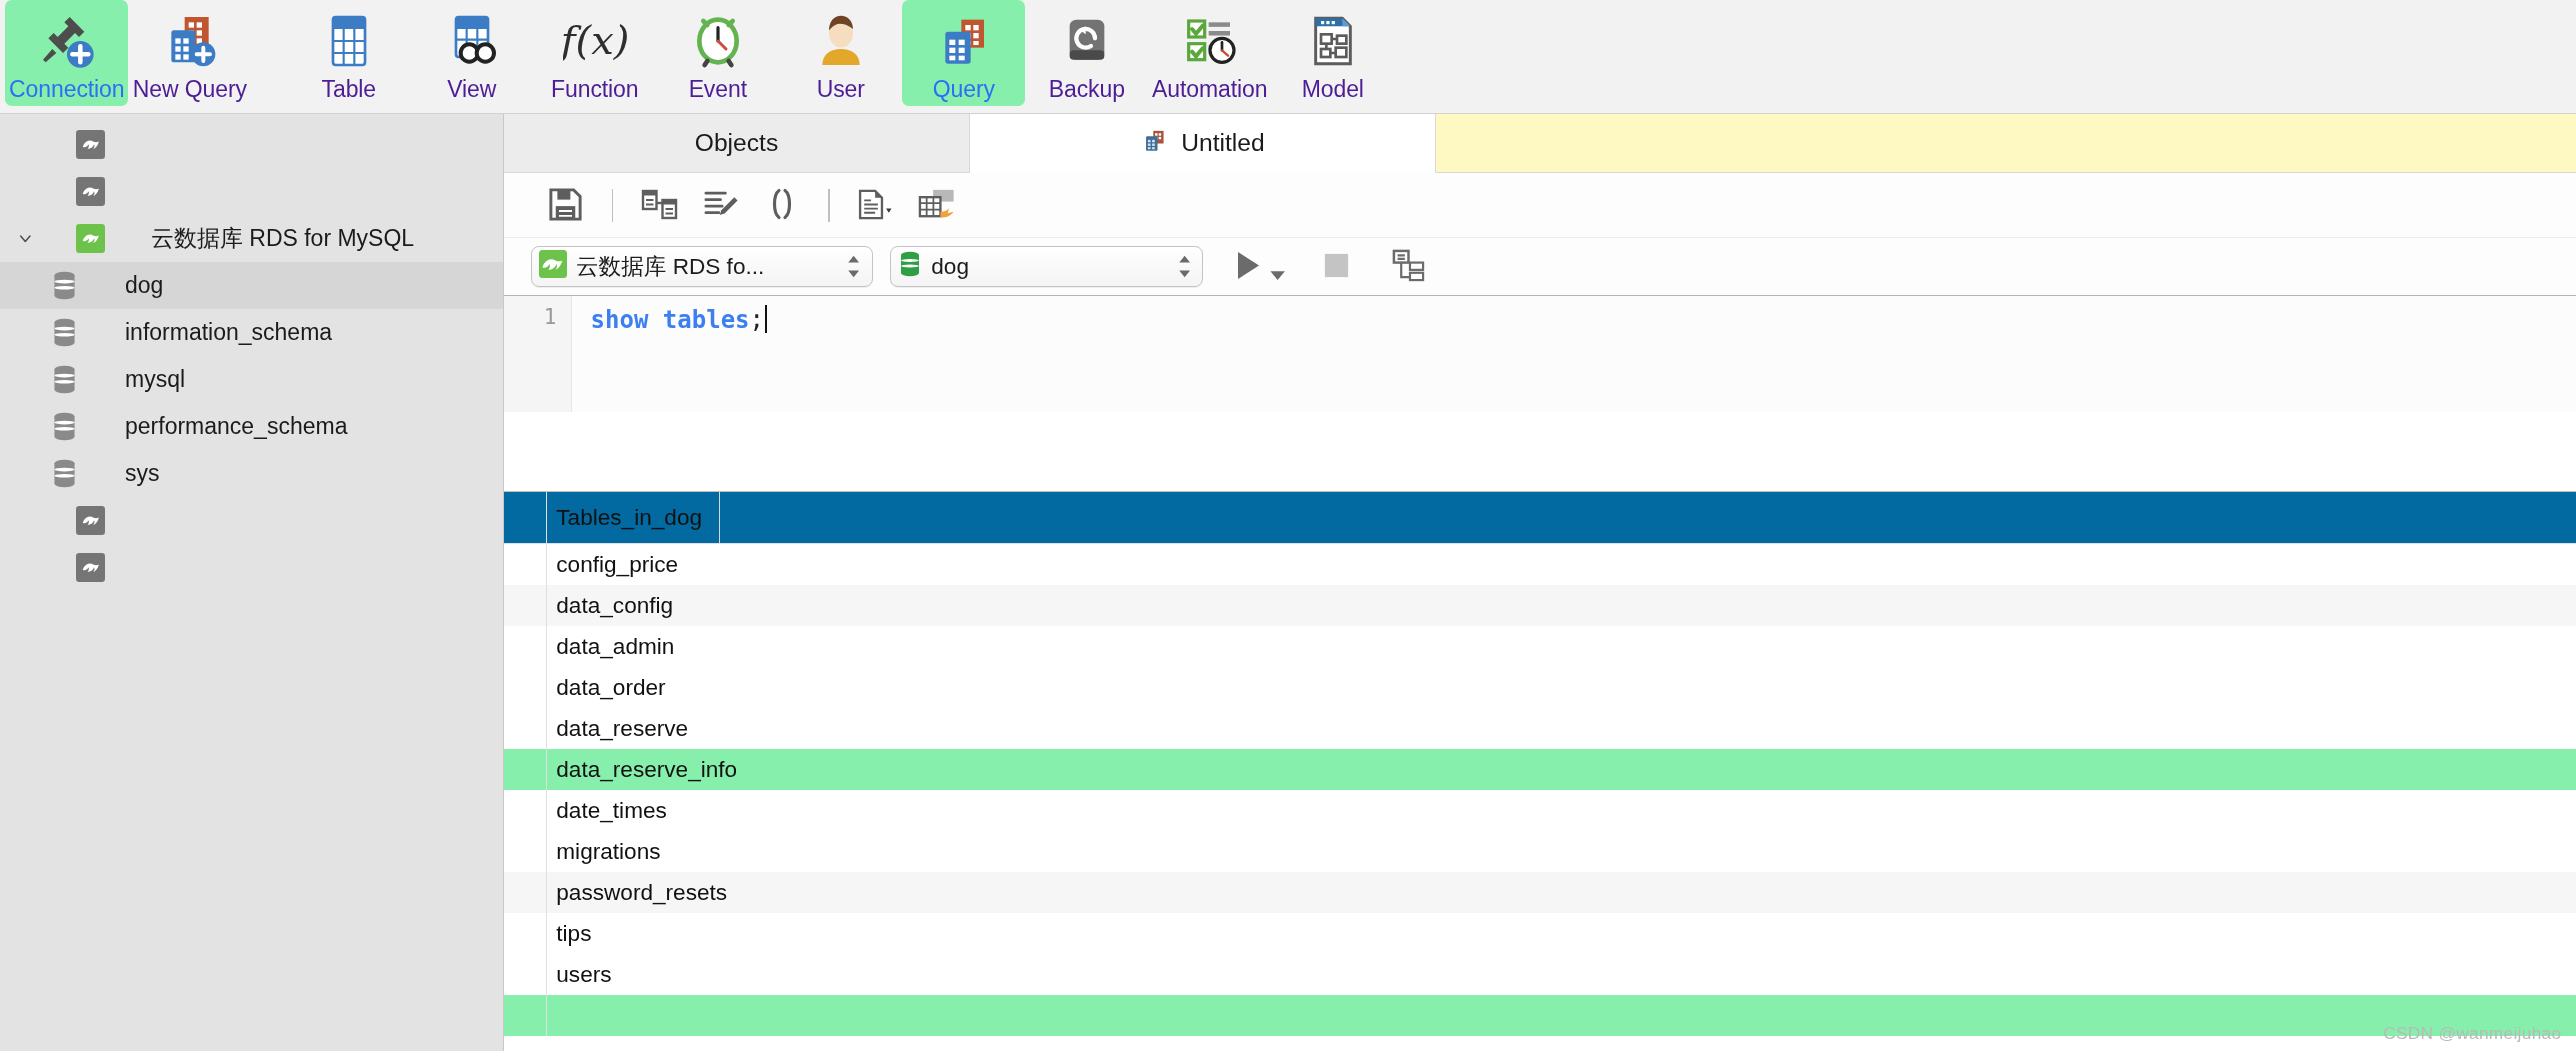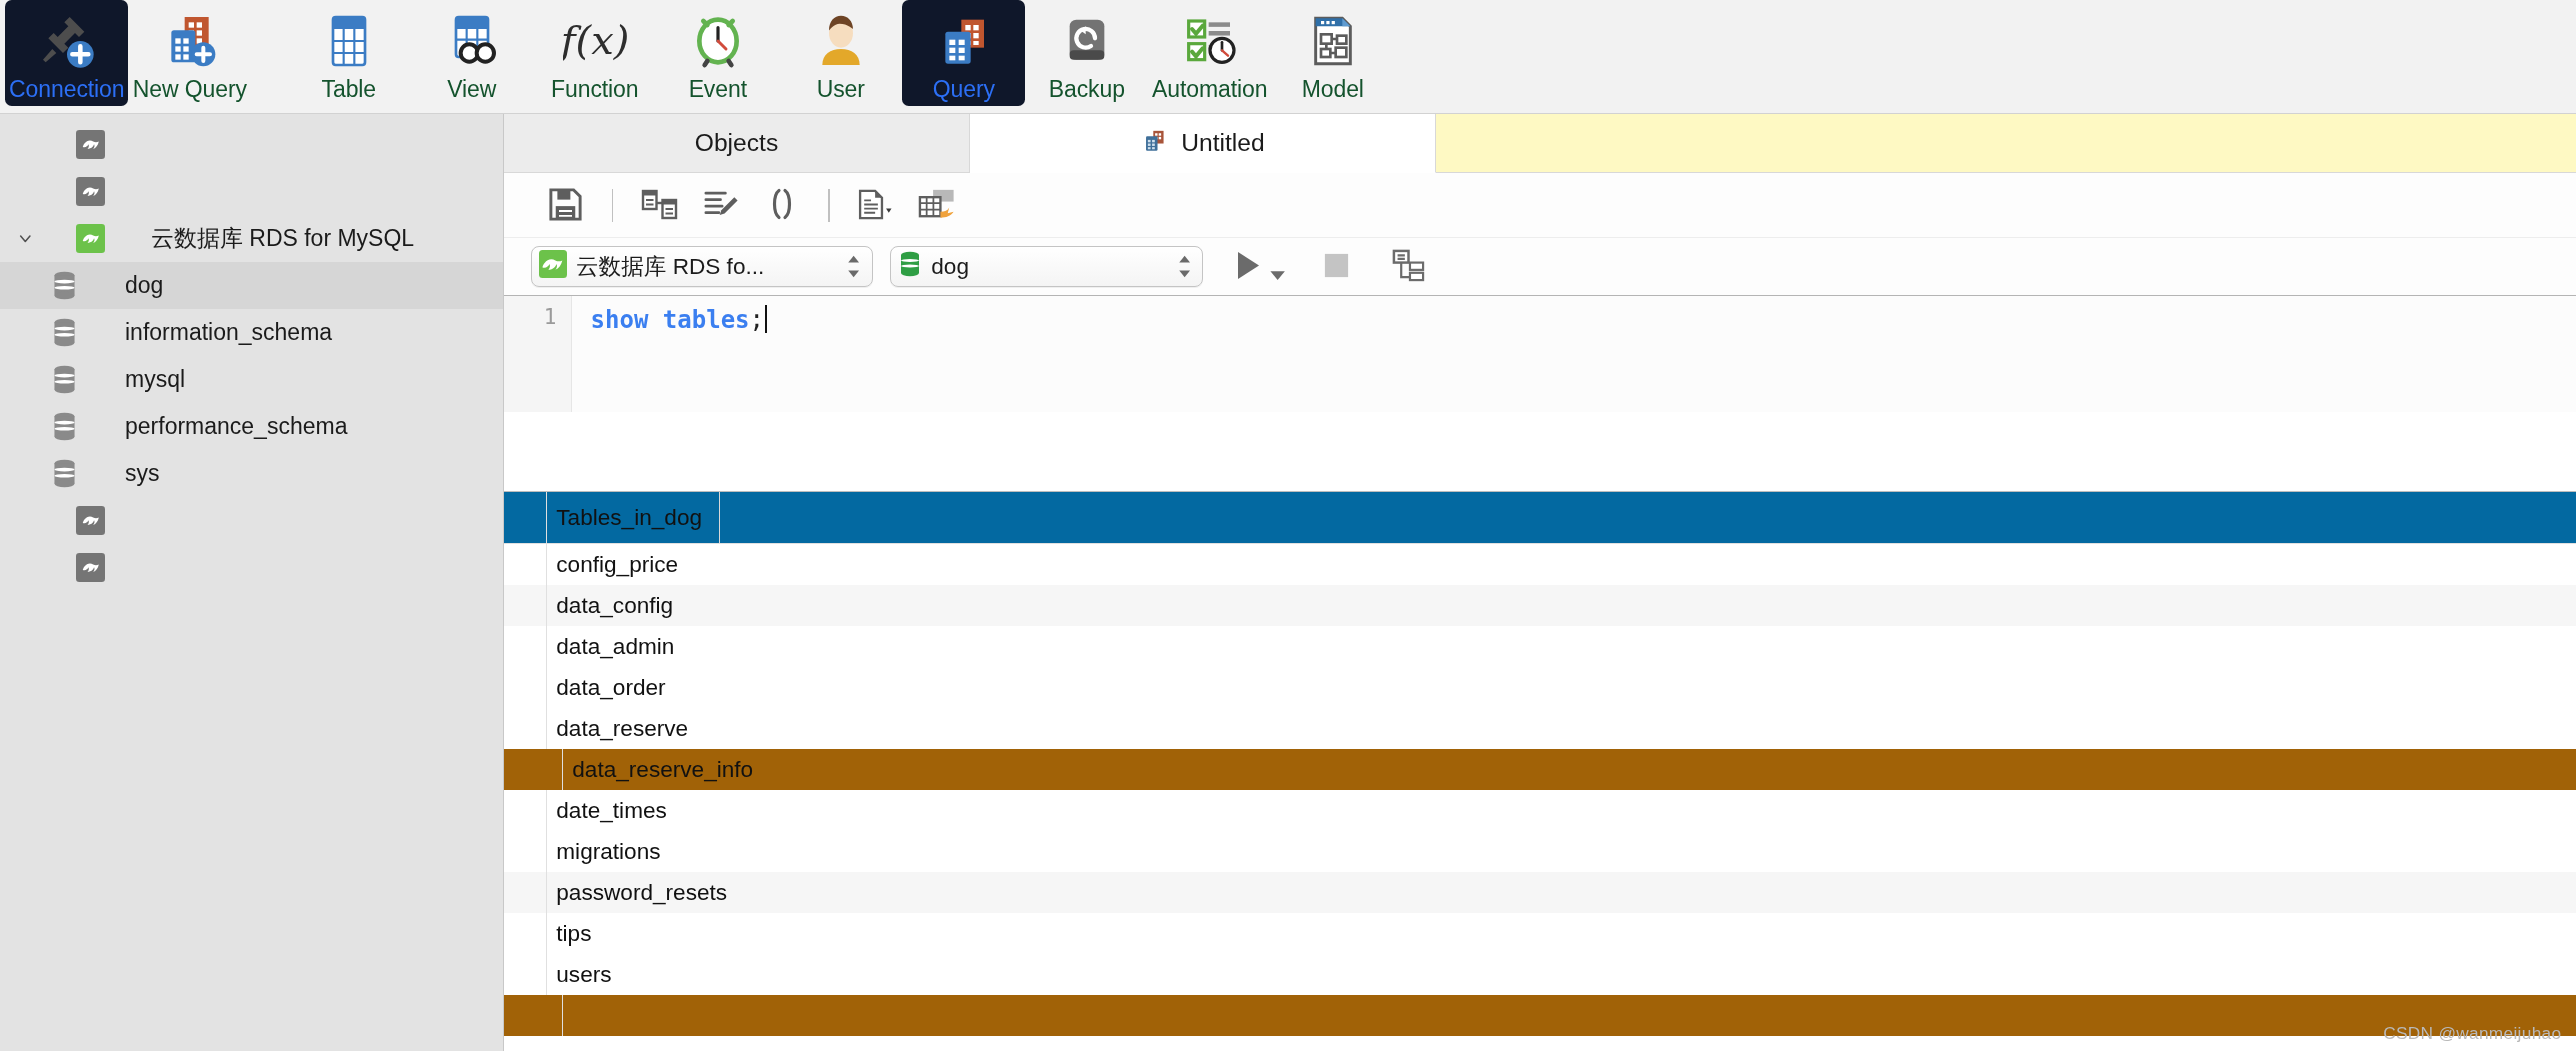--- a/index.html
+++ b/index.html
@@ -23,24 +23,24 @@
   }
   .tb-item {
     width: 123px;
     height: 106px;
     display: flex; flex-direction: column;
     align-items: center; justify-content: flex-start;
     padding-top: 9.3px;
     border-radius: 6.7px;
     cursor: default;
   }
-  .tb-item.active { background: #0f172a; }
+  .tb-item.active { background: #86efac; }
   .tb-icon { height: 64px; display: flex; align-items: center; justify-content: flex-start; }
   .tb-label {
-    font-size: 23px; color: #14532d; margin-top: 2.7px;
+    font-size: 23px; color: #4c1d95; margin-top: 2.7px;
     white-space: nowrap; letter-spacing: -0.1px;
   }
   .tb-item.active .tb-label { color: #2c6ff5; }
   .tb-sep { width: 36px; }
 
   
   .body { flex: 1 1 auto; display: flex; min-height: 0; }
 
   
   .sidebar {
@@ -188,21 +188,21 @@
     width: 173px; height: 100%;
     display: flex; align-items: center;
     padding-left: 9.3px;
     font-size: 22.6px; color: #111;
     border-right: 1.3px solid #d8d8d8;
     white-space: nowrap;
   }
   .grid-body { flex: 1 1 auto; overflow: hidden; }
   .grow { height: 41px; display: flex; align-items: center; }
   .grow.alt { background: #f6f6f6; }
-  .grow.sel { background: #a16207; padding-left: 16px; }
+  .grow.sel { background: #86efac; }
   .grow .rowhdr { height: 41px; }
   .gcell {
     flex: 1 1 auto; height: 100%;
     display: flex; align-items: center;
     padding-left: 9.3px;
     font-size: 22.6px; color: #111;
     white-space: nowrap;
   }
   .watermark {
     position: absolute; right: 14.6px; bottom: 6.7px;

